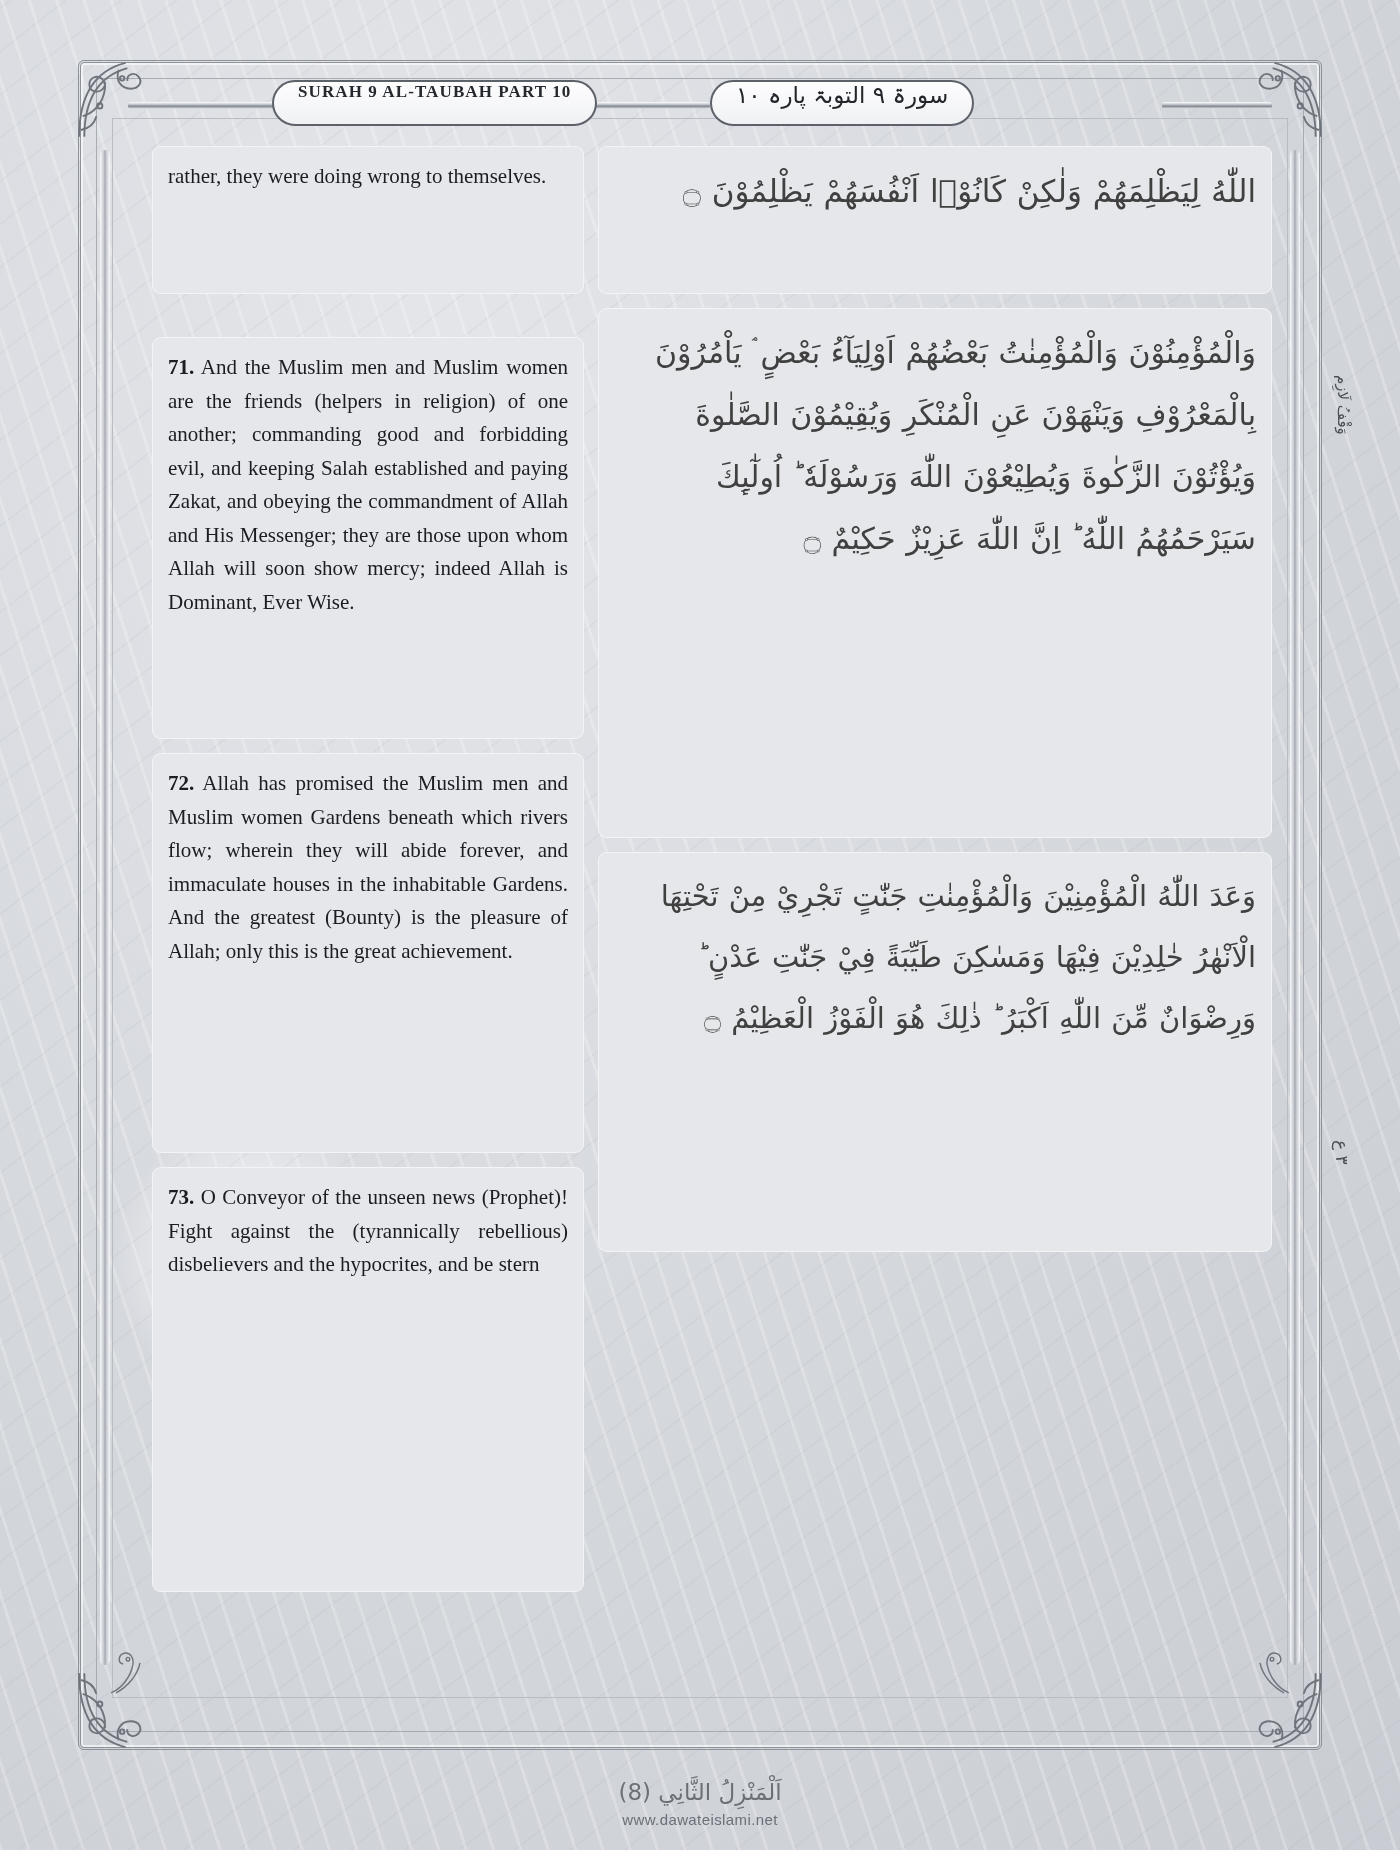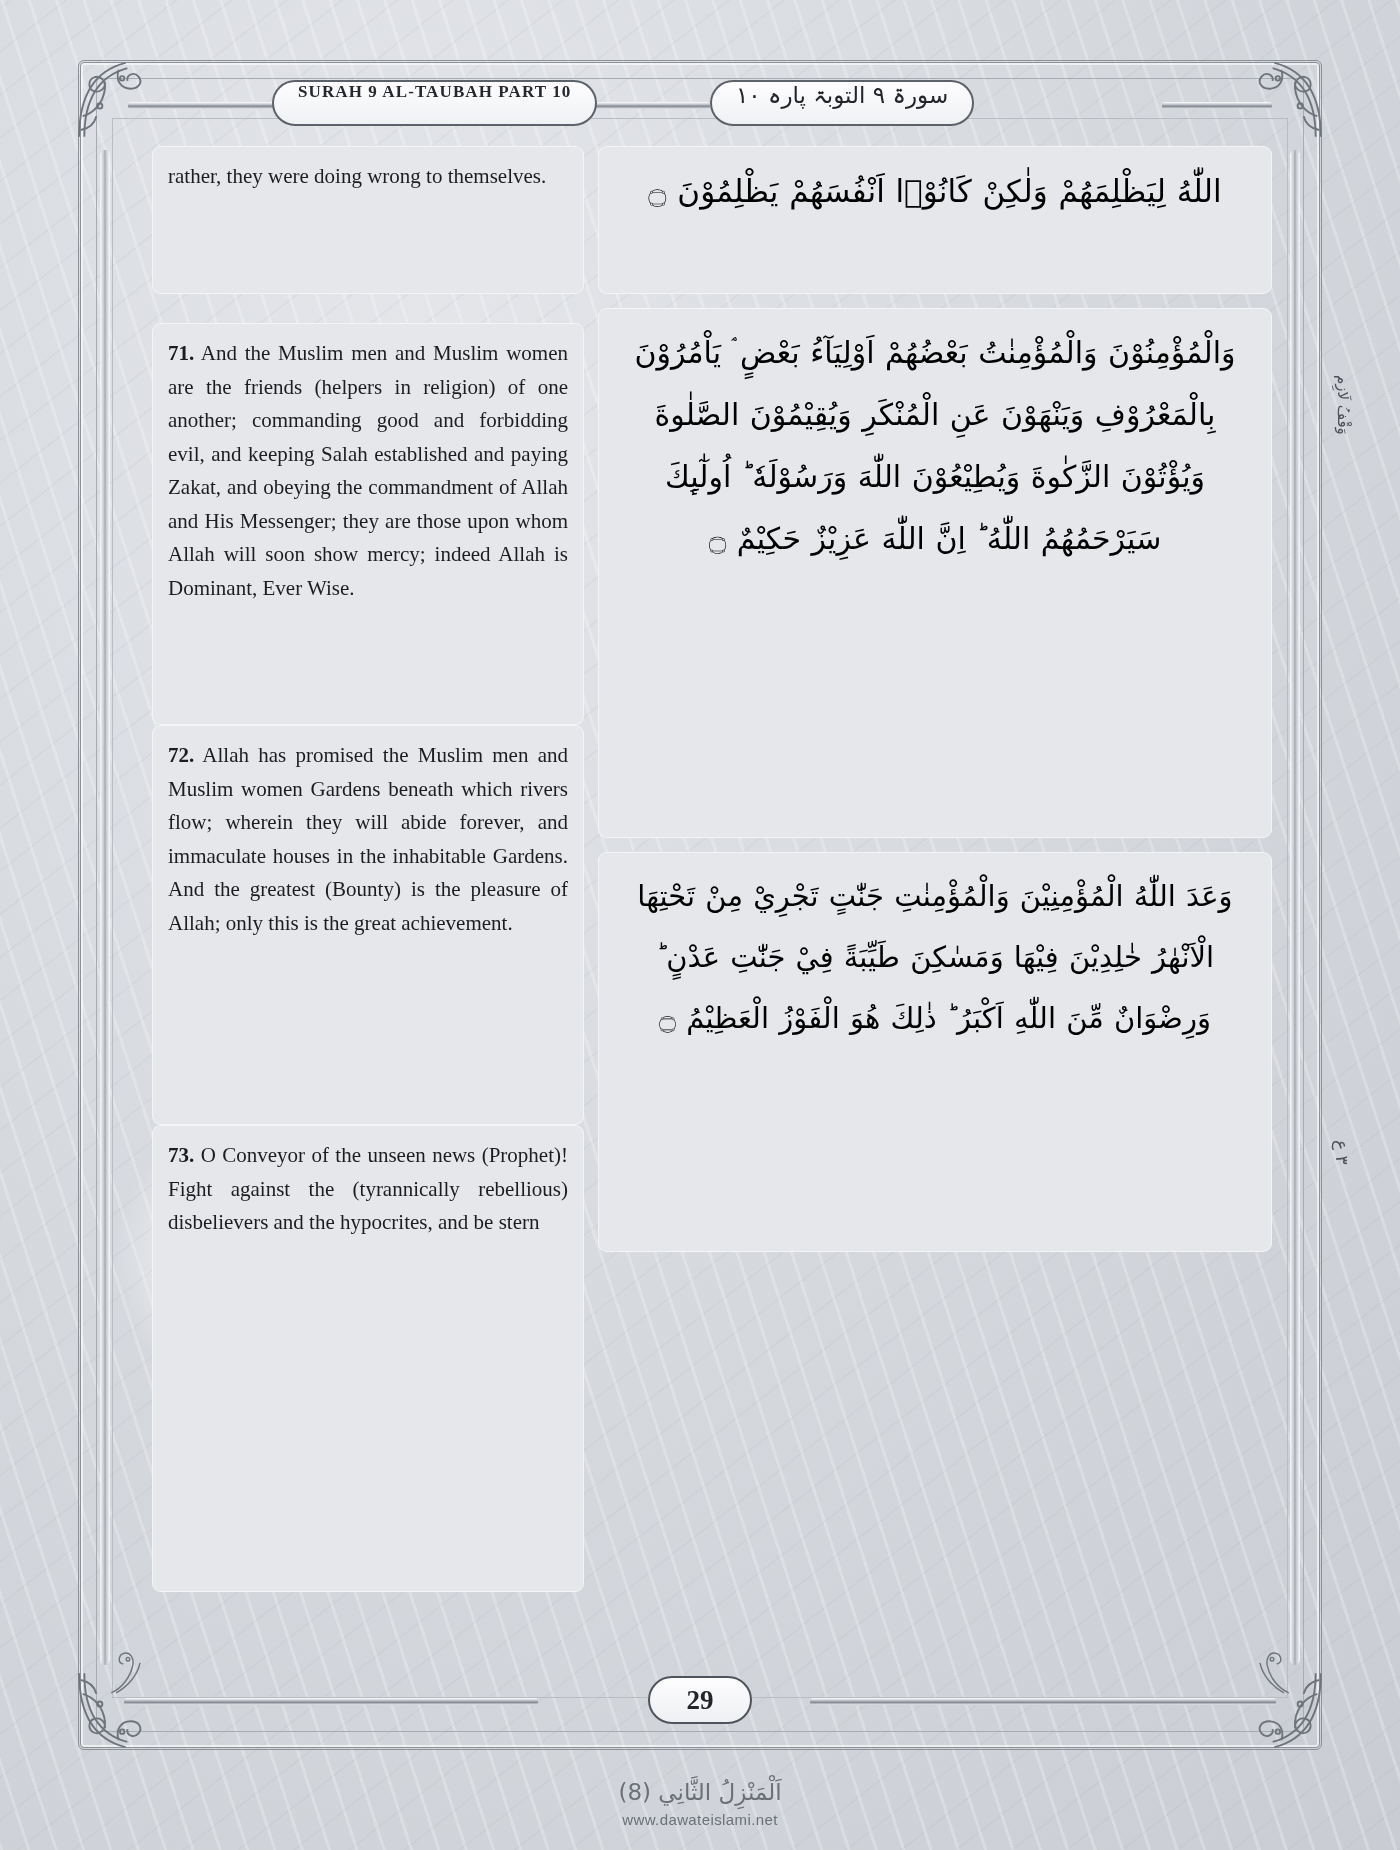--- a/index.html
+++ b/index.html
@@ -141,20 +141,21 @@
     bottom: 258px;
     display: flex;
     gap: 14px;
   }
 
   #col-english {
     width: 432px;
     flex: 0 0 432px;
     display: flex;
     flex-direction: column;
+    gap: 14px;
   }
   #col-arabic {
     flex: 1 1 auto;
     display: flex;
     flex-direction: column;
     gap: 14px;
   }
 
   .block {
     background: #e6e7ea;
@@ -172,22 +173,21 @@
     text-justify: inter-word;
     hyphens: none;
   }
   .en-text .vnum {
     font-weight: 700;
   }
 
   .ar-text {
     font-family: "DejaVu Sans", sans-serif;
     direction: rtl;
-    text-align: center;
-    color: #000000;
+    color: #404040;
     font-size: 30px;
     line-height: 61px;
     letter-spacing: -0.5px;
     word-spacing: 1px;
   }
 
   
   #en-block-0 { height: 148px; }
   #en-block-1 { height: 402px; margin-top: 29px; }
   #en-block-2 { height: 400px; }
@@ -408,26 +408,19 @@
         <div class="ar-text">وَعَدَ اللّٰهُ الْمُؤْمِنِيْنَ وَالْمُؤْمِنٰتِ جَنّٰتٍ تَجْرِيْ مِنْ تَحْتِهَا الْاَنْهٰرُ خٰلِدِيْنَ فِيْهَا وَمَسٰكِنَ طَيِّبَةً فِيْ جَنّٰتِ عَدْنٍ ؕ وَرِضْوَانٌ مِّنَ اللّٰهِ اَكْبَرُ ؕ ذٰلِكَ هُوَ الْفَوْزُ الْعَظِيْمُ ۝</div>
       </div>
 
 
     </div>
   </div>
 
   <div class="margin-note" id="margin-note-ruku">وَقْفُ لَازِم</div>
   <div class="margin-note" id="margin-note-section">٣ ع</div>
 
-  <div id="footer-band">
-    <div class="footer-rule fl"></div>
-    <div class="footer-rule fr"></div>
-    <div id="page-number-badge">
-      <span id="page-number">29</span>
-    </div>
-  </div>
 
   <div id="footer-meta">
     <div id="manzil-label">اَلْمَنْزِلُ الثَّانِي (8)</div>
     <div id="site-url">www.dawateislami.net</div>
   </div>
 
 </div>
 
 </body></html>

